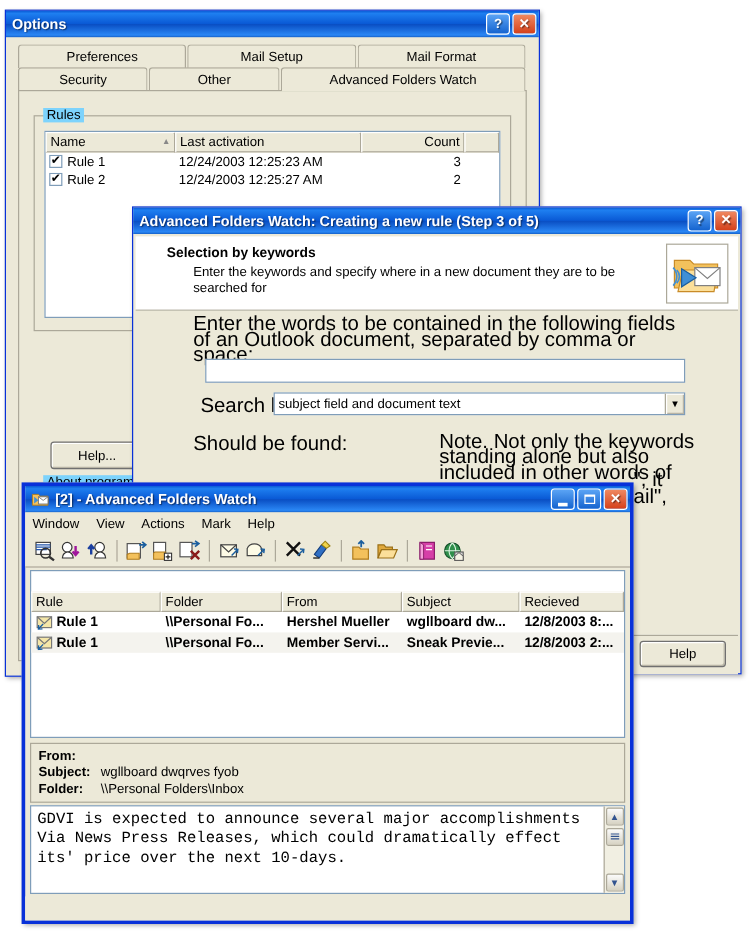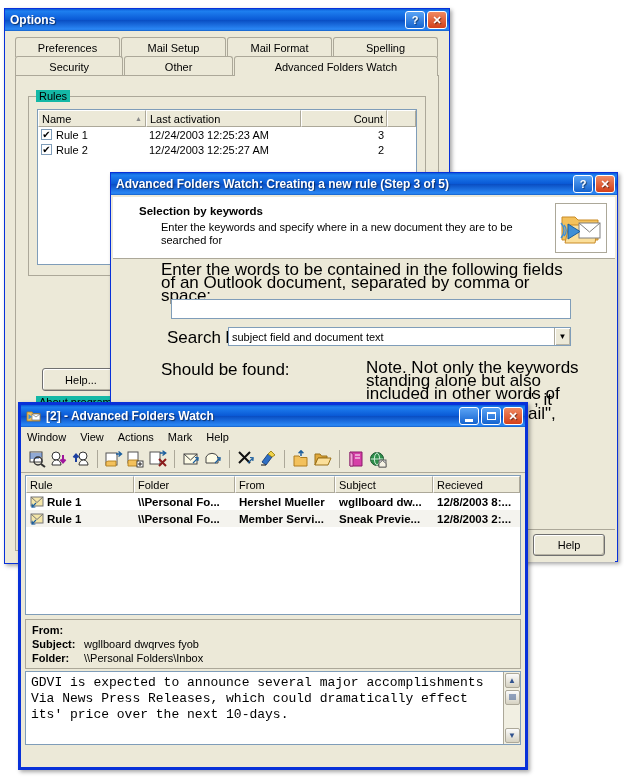--- a/index.html
+++ b/index.html
@@ -69,21 +69,21 @@
   .tab.wide { flex: 1.9; }
   .tabpage {
     position:absolute; left:10px; top:66px; width:424px; height:476px;
     background:#ece9d8; border:1px solid #aca899; box-sizing:border-box;
   }
   .group {
     position:absolute; border:1px solid #aca899; border-radius:0;
     box-sizing:border-box;
   }
   .group > .legend {
-    position:absolute; top:-7px; left:7px; background:#14b8a6;
+    position:absolute; top:-7px; left:7px; background:#7dd3fc;
     padding: 0 3px; font-size:11px; color:#000;
   }
   #rules-group { left:12px; top:20px; width:398px; height:180px; }
   .listview {
     position:absolute; left:8px; top:12px; width:380px; height:156px;
     background:#fff; border:1px solid #7f9db9; box-sizing:border-box;
     overflow:hidden;
   }
   .lv-header { display:flex; height:17px; background:#ece9d8; }
   .lv-h {
@@ -168,21 +168,21 @@
     background:#ece9d8; display:flex; align-items:center;
     padding-left:6px; box-sizing:border-box; gap:2px;
     border-bottom:1px solid #aca899;
   }
   .tbsep { width:1px; height:18px; background:#aca899; margin:0 4px; }
   .ticon { width:20px; height:20px; display:flex; align-items:center; justify-content:center; }
   .msg-list {
     position:absolute; left:4px; top:70px; width:496px; height:140px;
     background:#fff; border:1px solid #7f9db9; box-sizing:border-box; overflow:hidden;
   }
-  .ml-header { display:flex; height:17px; }
+  .ml-header { display:flex; height:17px;margin-top:17px; }
   .ml-row { display:flex; height:17px; align-items:center; font-size:11.5px; font-weight:bold; }
   .ml-row.alt { background:#f4f3ee; }
   .ml-c { padding:0 4px; box-sizing:border-box; white-space:nowrap; overflow:hidden; }
   .preview-head {
     position:absolute; left:4px; top:214px; width:496px; height:50px;
     background:#ece9d8; border:1px solid #aca899; box-sizing:border-box;
     padding:3px 6px; font-size:11px; line-height:14px;
   }
   .ph-row { display:flex; }
   .ph-l { width:52px; font-weight:bold; }
@@ -229,21 +229,20 @@
         <span class="tb-btn tb-help">?</span>
         <span class="tb-btn tb-close">✕</span>
       </span>
     </div>
 
     <div class="tabstrip">
       <div class="tabrow">
         <div class="tab">Preferences</div>
         <div class="tab">Mail Setup</div>
         <div class="tab">Mail Format</div>
-        <div class="tab">Spelling</div>
       </div>
       <div class="tabrow" style="margin-top:-1px;">
         <div class="tab">Security</div>
         <div class="tab">Other</div>
         <div class="tab sel wide">Advanced Folders Watch</div>
       </div>
     </div>
 
     <div class="tabpage">
 

